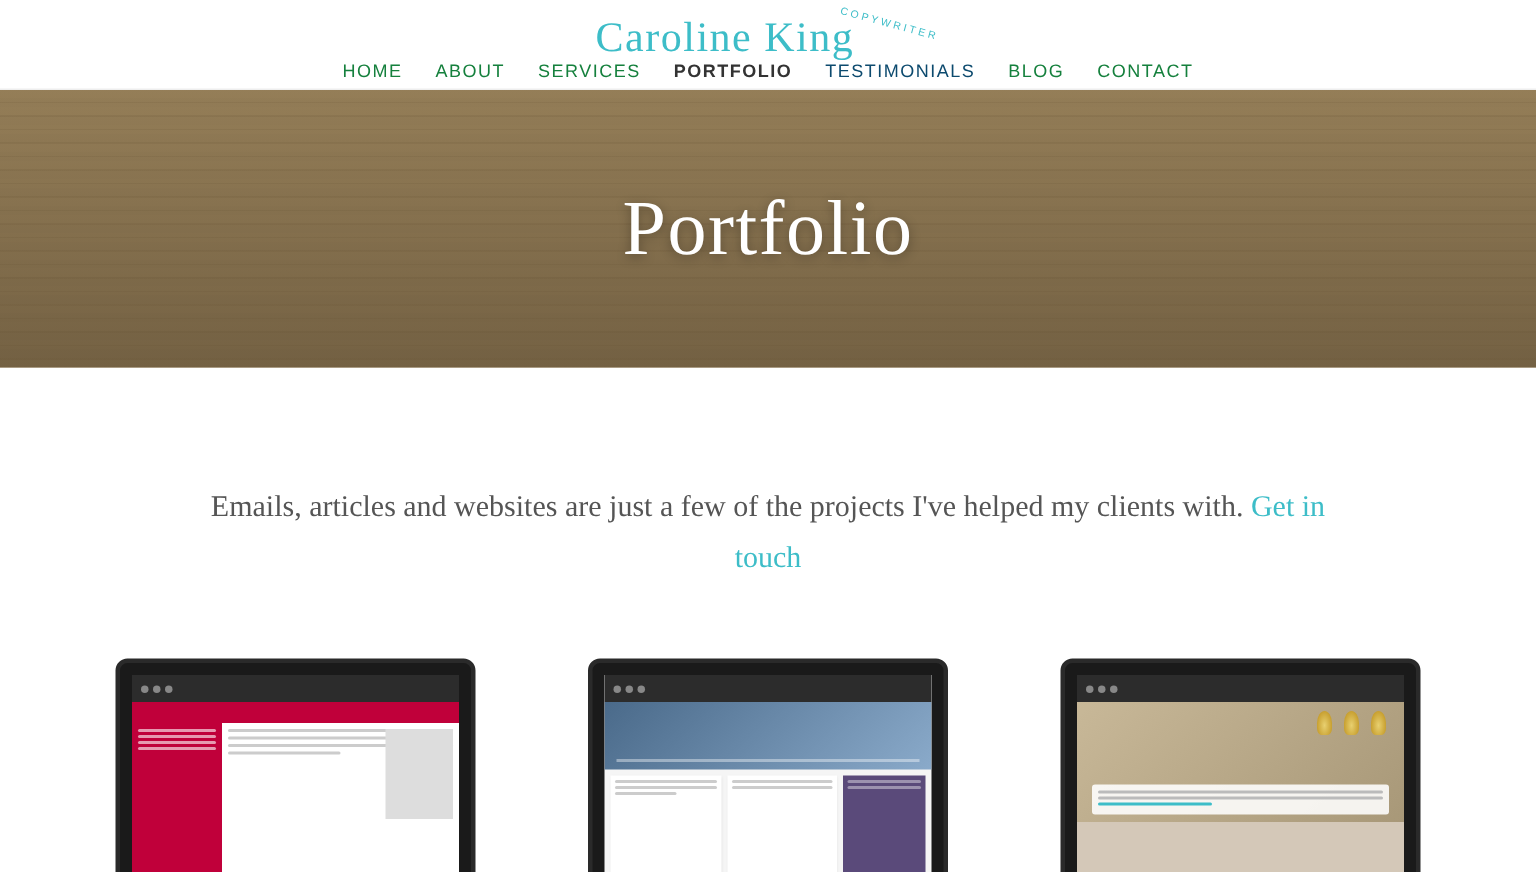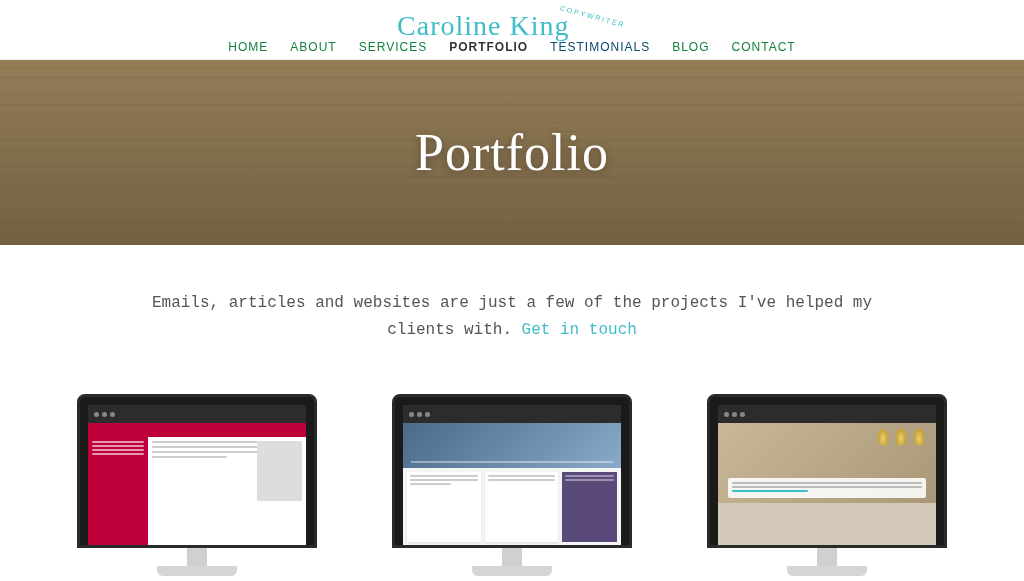--- a/index.html
+++ b/index.html
@@ -123,24 +123,25 @@
       z-index: 1;
     }
 
     
     .intro-section {
       padding: 45px 120px 30px;
       text-align: center;
     }
 
     .intro-text {
-      font-size: 16px;
+      font-size: 20px;
       color: #555;
       line-height: 1.7;
-      font-family: Liberation Mono, monospace;
+      font-family: Liberation Serif, serif;
+      margin-top: 31px;
     }
 
     .intro-text a {
       color: #3dbdc8;
       text-decoration: none;
     }
 
     
     .portfolio-grid {
       display: flex;

